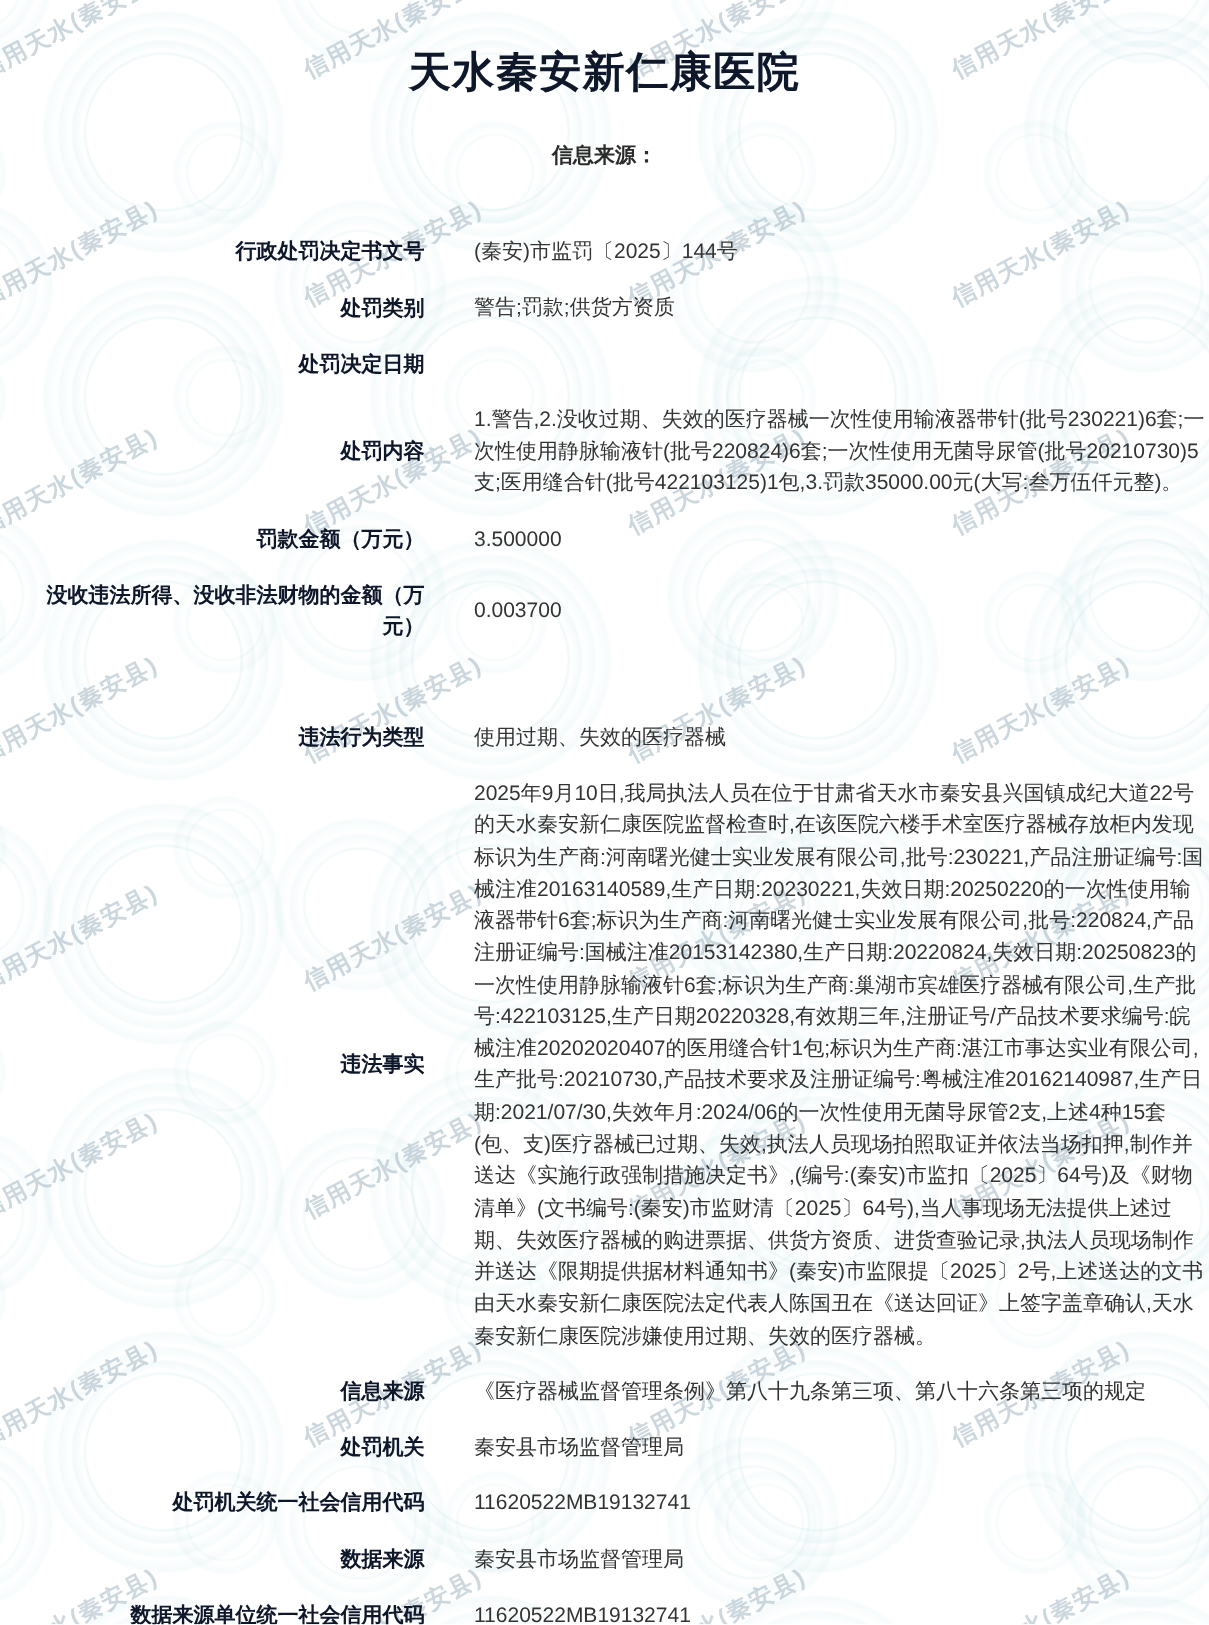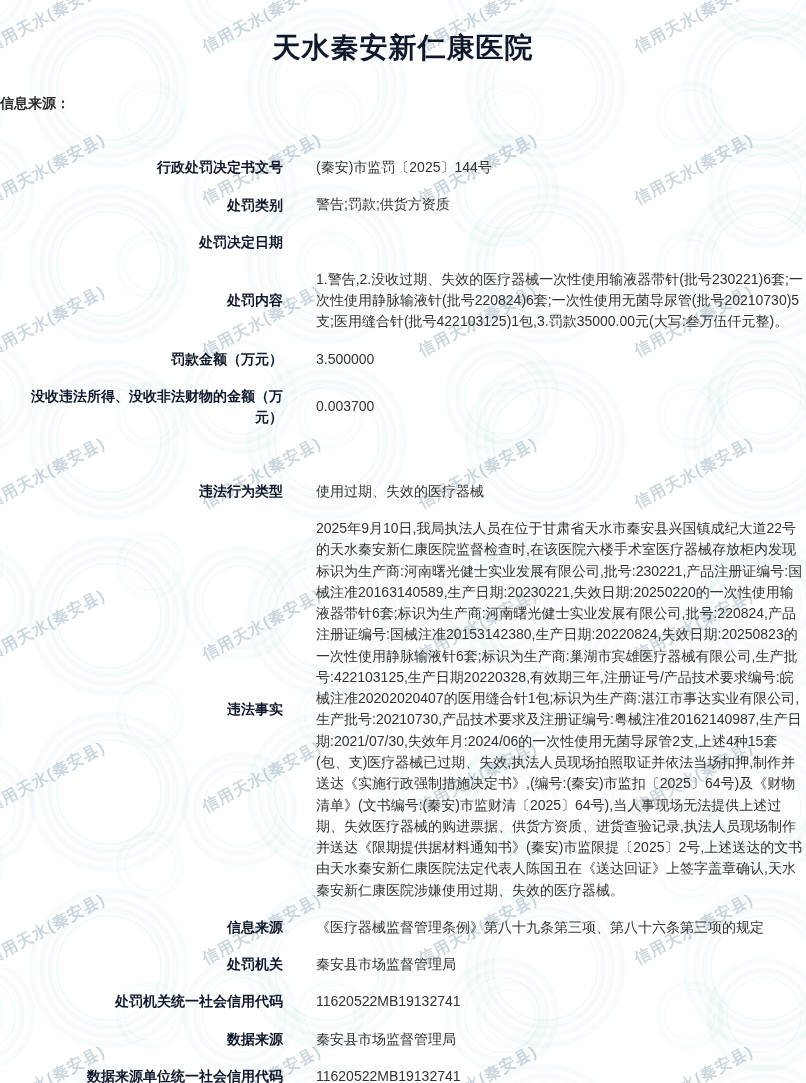--- a/index.html
+++ b/index.html
@@ -53,21 +53,21 @@
     text-align: center;
     font-size: 28px;
     font-weight: 700;
     color: #0f172a;
     letter-spacing: 1px;
     line-height: 1.4;
   }
 
   .source-row {
     margin-top: 28px;
-    text-align: left;
+    text-align: center;
     font-size: 14px;
     font-weight: 700;
     color: #2b2b2b;
   }
 
   .fields { margin-top: 44px; padding-left: 28px; }
 
   .row {
     display: flex;
     align-items: center;

